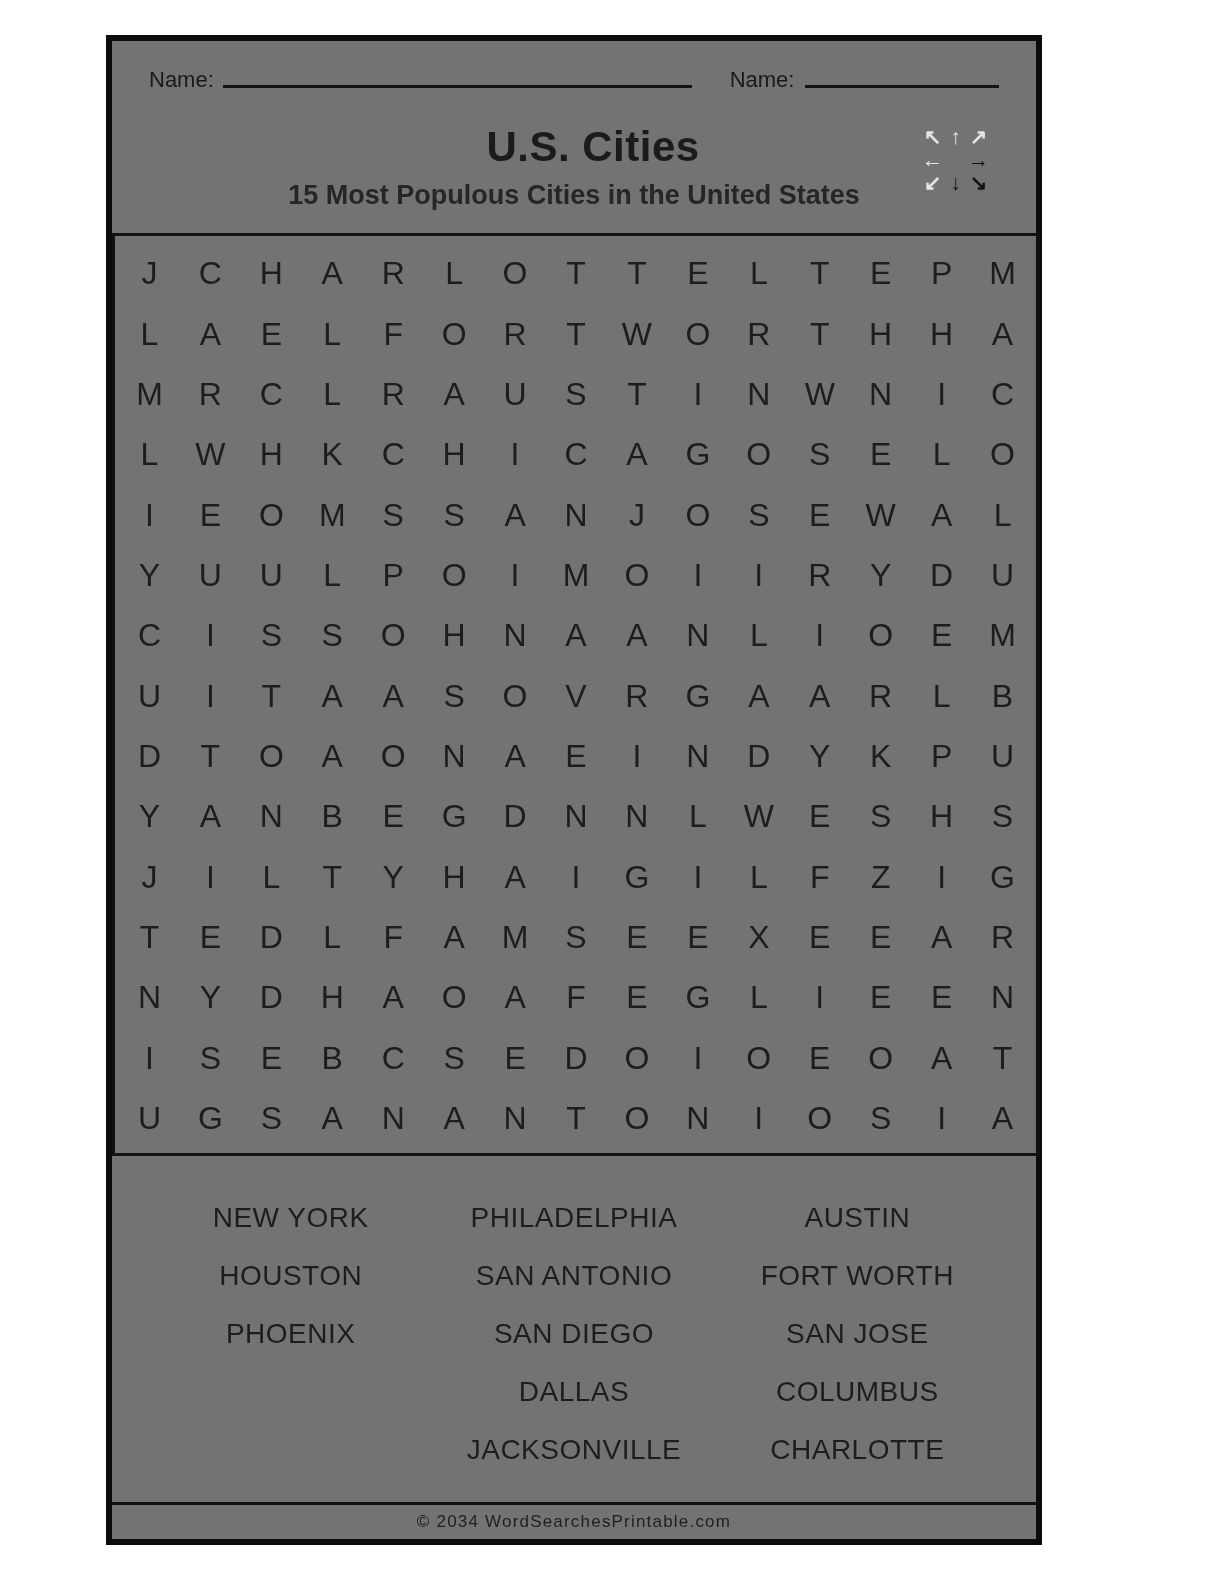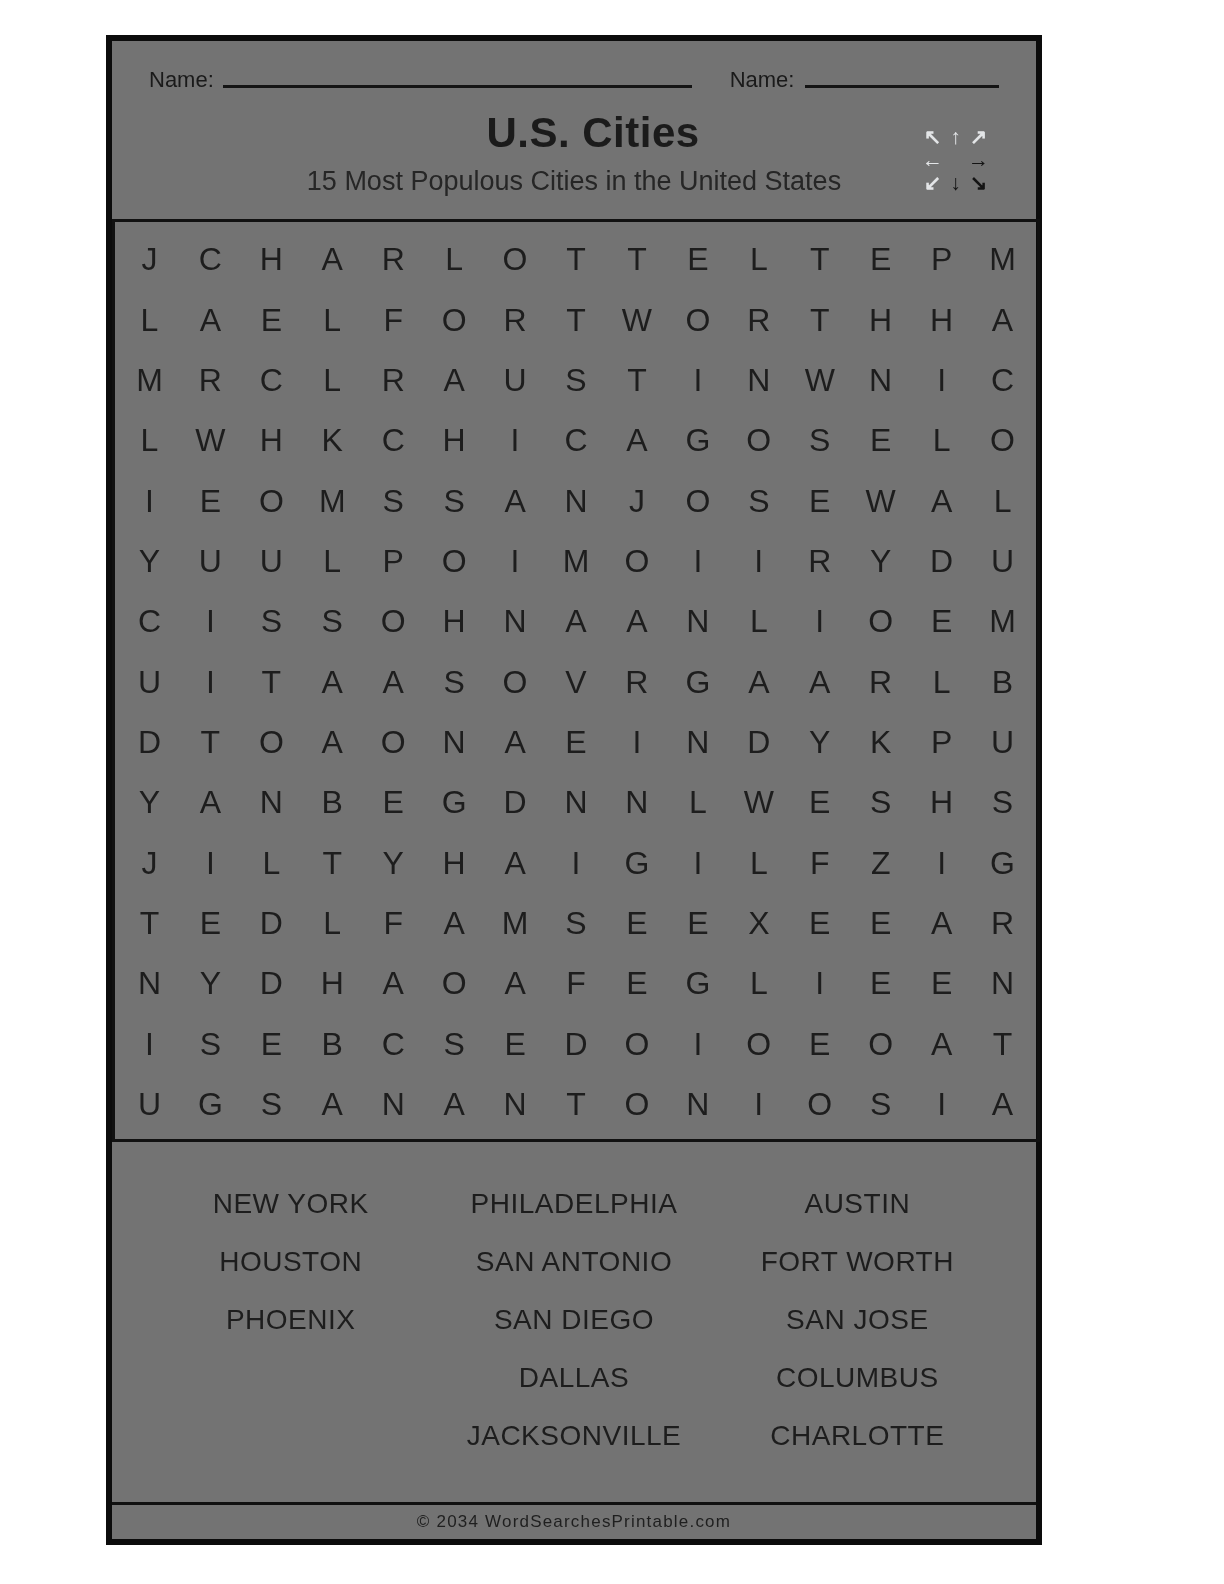--- a/index.html
+++ b/index.html
@@ -17,24 +17,24 @@
   
   .header-row { display: flex; align-items: flex-end; margin: 26px 37px 0 37px; }
   .field-label { font-size: 22px; color: #1a1a1a; white-space: nowrap; }
   .field-line { border-bottom: 3px solid #141414; margin-bottom: 5px; }
   .name-line { width: 528px; margin-left: 9px; }
   .date-label { margin-left: 38px; }
   .date-line { width: 218px; margin-left: 11px; }
   
   .page-title {
     text-align: center; font-size: 42px; font-weight: 700;
-    color: #1b1b1b; margin-top: 14px; line-height: 1.25; letter-spacing: 0.5px; padding-left: 38px;
+    color: #1b1b1b; margin-top: 28px; line-height: 1.25; letter-spacing: 0.5px; padding-left: 38px;
   }
   .page-subtitle {
-    text-align: center; font-size: 27px; font-weight: 400;
+    text-align: center; font-size: 27px; font-weight: 700;
     color: #262626; margin-top: 4px; line-height: 1.3;
   }
   
   .direction-indicator {
     position: absolute; top: 84px; right: 46px;
     display: grid; grid-template-columns: repeat(3, 23px); grid-auto-rows: 23px;
   }
   .dir-arrow {
     font-size: 21px; font-weight: 700; line-height: 23px;
     text-align: center;

